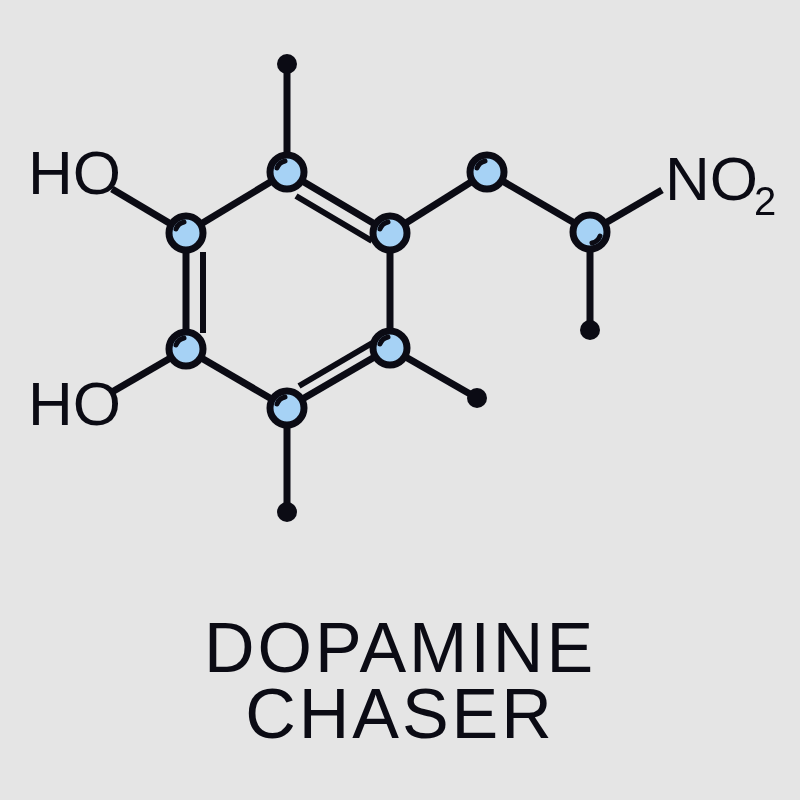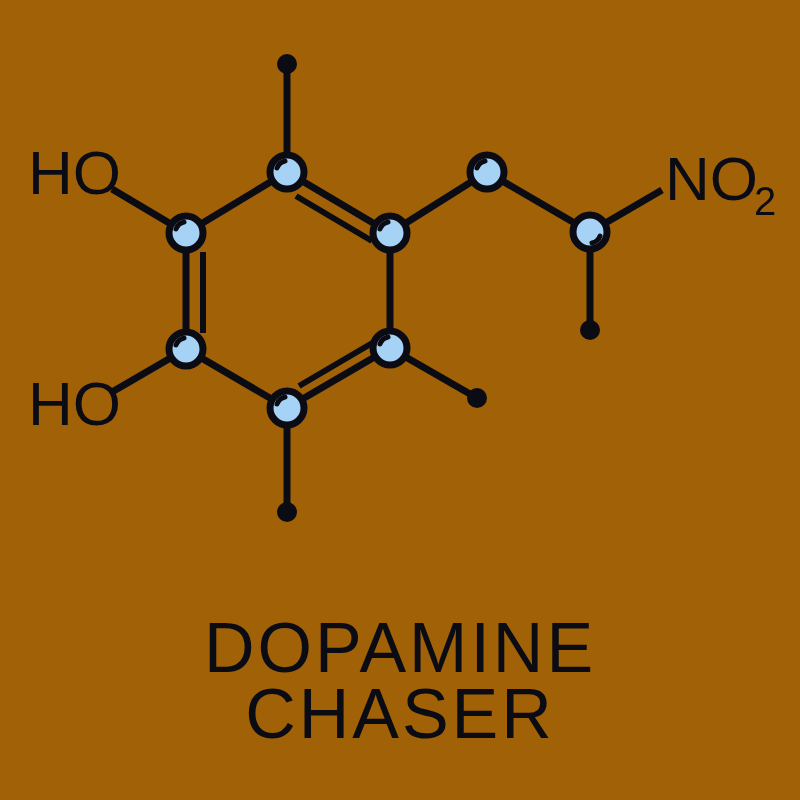--- a/index.html
+++ b/index.html
@@ -71,21 +71,21 @@
     font-family: "Liberation Sans", sans-serif;
     font-size: 70px;
     font-weight: 300;
     letter-spacing: 3px;
     text-anchor: middle;
   }
 </style>
 </head>
 <body>
 
-<div id="poster" style="background: #a16207;">
+<div id="poster" style="background: #e5e5e5;">
 
   <svg id="art" viewBox="0 0 800 800" xmlns="http://www.w3.org/2000/svg">
 
     <g>
 
       <line class="bond-line" x1="287" y1="172" x2="186" y2="233"></line>
       <line class="bond-line" x1="186" y1="233" x2="186" y2="349"></line>
       <line class="bond-line" x1="186" y1="349" x2="287" y2="408"></line>
       <line class="bond-line" x1="390" y1="233" x2="390" y2="348"></line>
       <line class="bond-line" x1="287" y1="172" x2="390" y2="233"></line>

